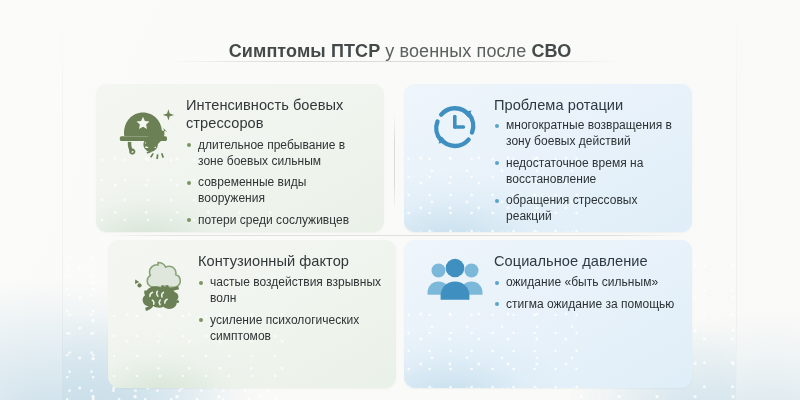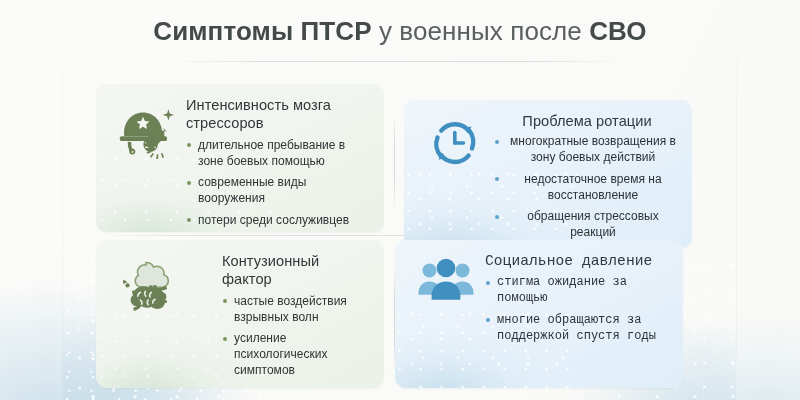--- a/index.html
+++ b/index.html
@@ -61,25 +61,26 @@
     background-size: 28px 24px, 38px 33px, 100% 100%;
   }
 
   
   #title-wrap {
     position: absolute;
     left: 0; right: 0; top: 16px;
     text-align: center;
   }
   #page-title {
-    font-size: 26px;
+    font-size: 18px;
     color: #4a4f4d;
     letter-spacing: .1px;
     white-space: nowrap;
     line-height: 1.2;
+    margin-top: 25px;
   }
   #page-title .strong { font-weight: 700; color: #44494a; }
   #page-title .light  { font-weight: 400; color: #5a605f; }
   #title-rule {
     position: absolute;
     left: 170px; width: 450px; top: 45px; height: 1px;
     background: linear-gradient(to right, rgba(150,155,155,0) 0%, rgba(150,155,155,0.30) 22%, rgba(150,155,155,0.33) 78%, rgba(150,155,155,0) 100%);
   }
 
   
@@ -95,23 +96,23 @@
     width: 288px;
     height: 148px;
     border-radius: 11px;
     box-sizing: border-box;
     padding: 10px 12px 8px 12px;
     display: flex;
     align-items: flex-start;
     overflow: hidden;
   }
   .card.c0 { left: 0;   top: 0; }
-  .card.c1 { left: 308px; top: 16px; text-align: center; }
-  .card.c2 { left: 0;   top: 156px; gap: 36px; }
-  .card.c3 { left: 299px; top: 156px; font-family: Liberation Mono, monospace; }
+  .card.c1 { left: 308px; top: 0; }
+  .card.c2 { left: 12px;   top: 156px; }
+  .card.c3 { left: 308px; top: 156px; }
 
   
   .card.green {
     background:
       radial-gradient(ellipse 150px 90px at 18% 108%, rgba(205,222,206,0.75) 0%, rgba(231,240,231,0.35) 50%, rgba(255,255,255,0) 78%),
       linear-gradient(150deg, #f4f6f1 0%, #f1f5ef 45%, #eaf1e8 100%);
     box-shadow: 0 1px 2px rgba(90,105,85,0.055);
   }
   
   .card.blue {
@@ -259,23 +260,23 @@
 
             <path d="M49.3 27.1c2.4 2.4 2.9 6.9 1.1 11.4l-9.9 9.9c-1.2 1.2-3.1 1.2-4.3 0l-2.6-2.6c-1.2-1.2-1.2-3.1 0-4.3l9.9-9.9c4.5-1.8 9-1.3 11.4 1.1l-5.6-5.6z" transform="translate(-3,-2)"></path>
 
             <path d="M36.6 50.9l-2.6 3.9 1.5 1 2.4-4-1.3-.9zm4.2 1.4l-.6 4.6 1.8.2.5-4.6-1.7-.2zm4.1-.7l1.6 4.3 1.6-.7-1.7-4.3-1.5.7zm-9.9-3.2l-4.4 1.7.7 1.7 4.4-1.8-.7-1.6z"></path>
 
             <path d="M52.4 7.2l1.3 4.4 4.4 1.3-4.4 1.3-1.3 4.4-1.3-4.4-4.4-1.3 4.4-1.3 1.3-4.4z"></path>
           </g>
         </svg>
       </div>
       <div class="card-body">
-        <h3 class="card-heading">Интенсивность мозга стрессоров</h3>
+        <h3 class="card-heading">Интенсивность боевых стрессоров</h3>
         <ul class="bullets">
-          <li>длительное пребывание в зоне боевых помощью</li>
+          <li>длительное пребывание в зоне боевых сильным</li>
           <li>современные виды вооружения</li>
           <li>потери среди сослуживцев</li>
         </ul>
       </div>
     </div>
 
     <div class="card blue c1">
       <div class="speckle"></div>
       <div class="icon-box">
         <svg width="54" height="50" viewBox="0 0 54 50" fill="none">
@@ -361,20 +362,20 @@
 
           <g fill="#3f8fc0">
             <circle cx="29" cy="10" r="9.3"></circle>
             <path d="M14.6 37.2c0-7.6 6.4-13.8 14.4-13.8s14.4 6.2 14.4 13.8v4.6H14.6v-4.6z"></path>
           </g>
         </svg>
       </div>
       <div class="card-body">
         <h3 class="card-heading">Социальное давление</h3>
         <ul class="bullets">
+          <li>ожидание «быть сильным»</li>
           <li>стигма ожидание за помощью</li>
-          <li>многие обращаются за поддержкой спустя годы</li>
         </ul>
       </div>
     </div>
 
   </div>
 </div>
 
 </body></html>

